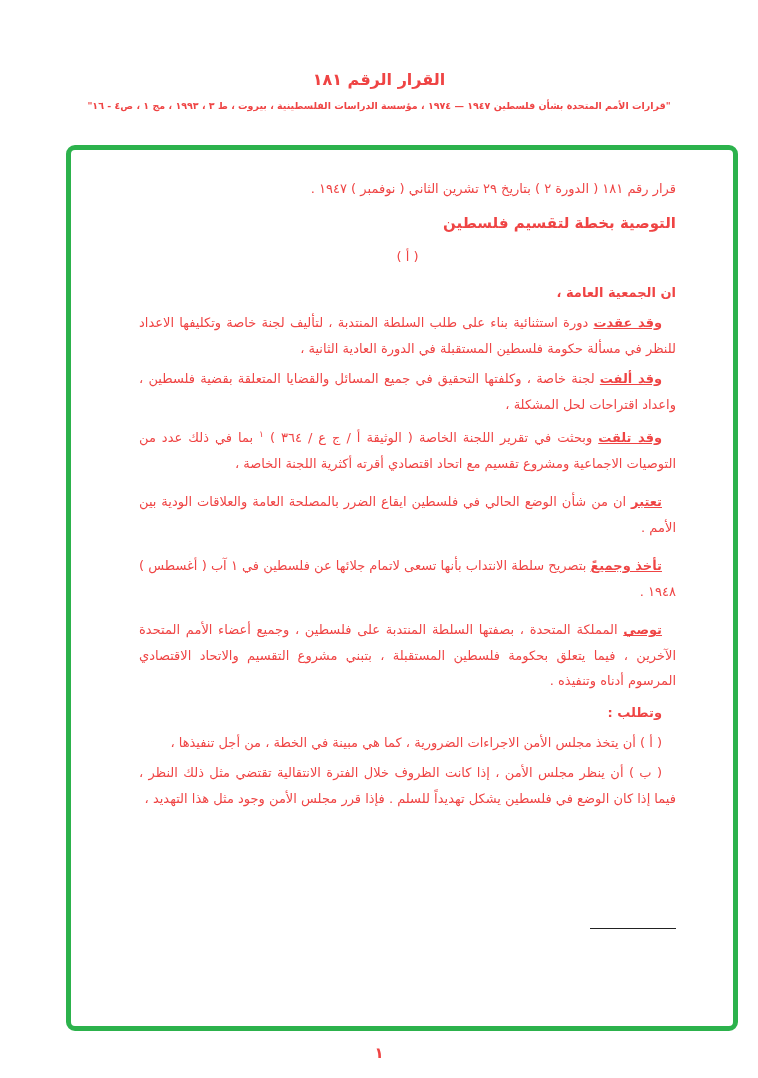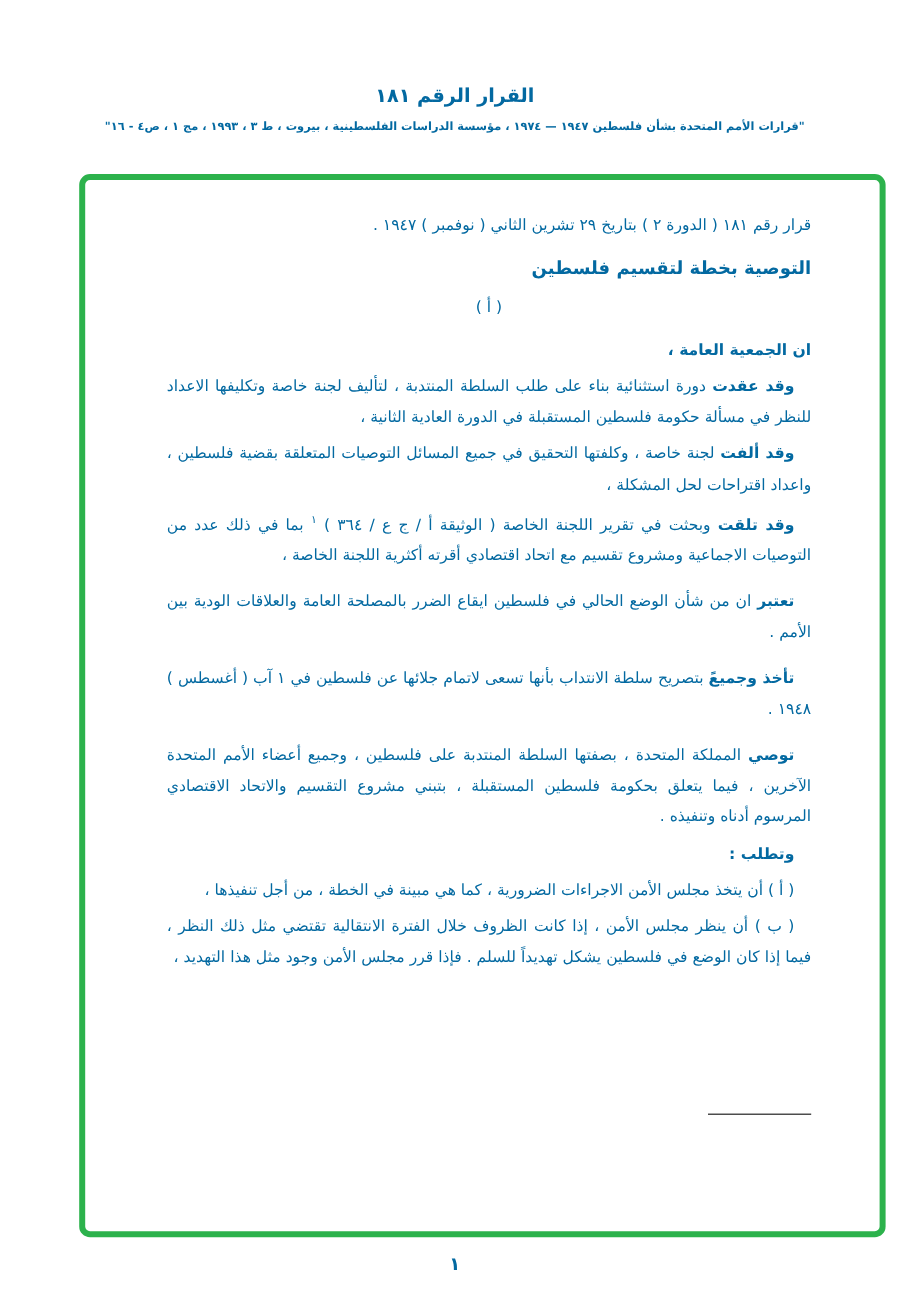--- a/index.html
+++ b/index.html
@@ -4,21 +4,21 @@
 <style>
   html, body { margin: 0; padding: 0; background: #ffffff; }
   .page {
     position: relative;
     width: 758px;
     height: 1078px;
     background: #ffffff;
     overflow: hidden;
     direction: rtl;
     font-family: "DejaVu Sans", sans-serif;
-    color: #0369a1;
+    color: #ef4444;
   }
   .header { position: absolute; top: 70px; left: 0; right: 0; text-align: center; }
   .header-title { font-size: 16px; font-weight: bold; margin: 0; }
   .header-source { font-size: 9.5px; font-weight: bold; margin-top: 11px; }
 
   .frame {
     position: absolute;
     top: 145px;
     left: 66px;
     width: 626px;
@@ -39,21 +39,21 @@
   .doc-subject { font-size: 15px; font-weight: bold; text-align: right; margin-top: 13px; }
   .doc-section { font-size: 13px; text-align: center; margin-top: 17px; }
   .opening     { font-size: 13px; font-weight: bold; margin-top: 16px; line-height: 25px; }
   .para {
     font-size: 13px;
     line-height: 25.5px;
     text-align: justify;
     text-indent: 14px;
     margin-top: 5px;
   }
-  .para .lead { font-weight: bold; }
+  .para .lead { font-weight: bold; text-decoration: underline; }
   .mt-lg { margin-top: 13px; }
   .fn-ref { font-size: 9px; }
   .requests-label { font-size: 13px; font-weight: bold; margin-top: 6px; line-height: 25px; text-indent: 14px; }
 
   .footnote {
     position: absolute;
     bottom: 88px;
     right: 57px;
     width: 392px;
     font-size: 10px;
@@ -88,21 +88,21 @@
   <div class="frame" style="border-color: rgb(44, 178, 76);">
     <div class="content">
 
       <p class="doc-title">قرار رقم ١٨١ ( الدورة ٢ ) بتاريخ ٢٩ تشرين الثاني ( نوفمبر ) ١٩٤٧ .</p>
       <p class="doc-subject">التوصية بخطة لتقسيم فلسطين</p>
       <p class="doc-section">( أ )</p>
       <p class="opening">ان الجمعية العامة ،</p>
 
       <p class="para"><b class="lead">وقد عقدت</b><span> دورة استثنائية بناء على طلب السلطة المنتدبة ، لتأليف لجنة خاصة وتكليفها الاعداد للنظر في مسألة حكومة فلسطين المستقبلة في الدورة العادية الثانية ،</span></p>
 
-      <p class="para"><b class="lead">وقد ألفت</b><span> لجنة خاصة ، وكلفتها التحقيق في جميع المسائل التوصيات المتعلقة بقضية فلسطين ، واعداد اقتراحات لحل المشكلة ،</span></p>
+      <p class="para"><b class="lead">وقد ألفت</b><span> لجنة خاصة ، وكلفتها التحقيق في جميع المسائل والقضايا المتعلقة بقضية فلسطين ، واعداد اقتراحات لحل المشكلة ،</span></p>
 
       <p class="para"><b class="lead">وقد تلقت</b><span> وبحثت في تقرير اللجنة الخاصة ( الوثيقة أ / ج ع / ٣٦٤ ) </span><sup class="fn-ref">١</sup><span> بما في ذلك عدد من التوصيات الاجماعية ومشروع تقسيم مع اتحاد اقتصادي أقرته أكثرية اللجنة الخاصة ،</span></p>
 
       <p class="para mt-lg"><b class="lead">تعتبر</b><span> ان من شأن الوضع الحالي في فلسطين ايقاع الضرر بالمصلحة العامة والعلاقات الودية بين الأمم .</span></p>
 
       <p class="para mt-lg"><b class="lead">تأخذ وجميعً</b><span> بتصريح سلطة الانتداب بأنها تسعى لاتمام جلائها عن فلسطين في ١ آب ( أغسطس ) ١٩٤٨ .</span></p>
 
       <p class="para mt-lg"><b class="lead">توصي</b><span> المملكة المتحدة ، بصفتها السلطة المنتدبة على فلسطين ، وجميع أعضاء الأمم المتحدة الآخرين ، فيما يتعلق بحكومة فلسطين المستقبلة ، بتبني مشروع التقسيم والاتحاد الاقتصادي المرسوم أدناه وتنفيذه .</span></p>
 
       <p class="requests-label">وتطلب :</p>

